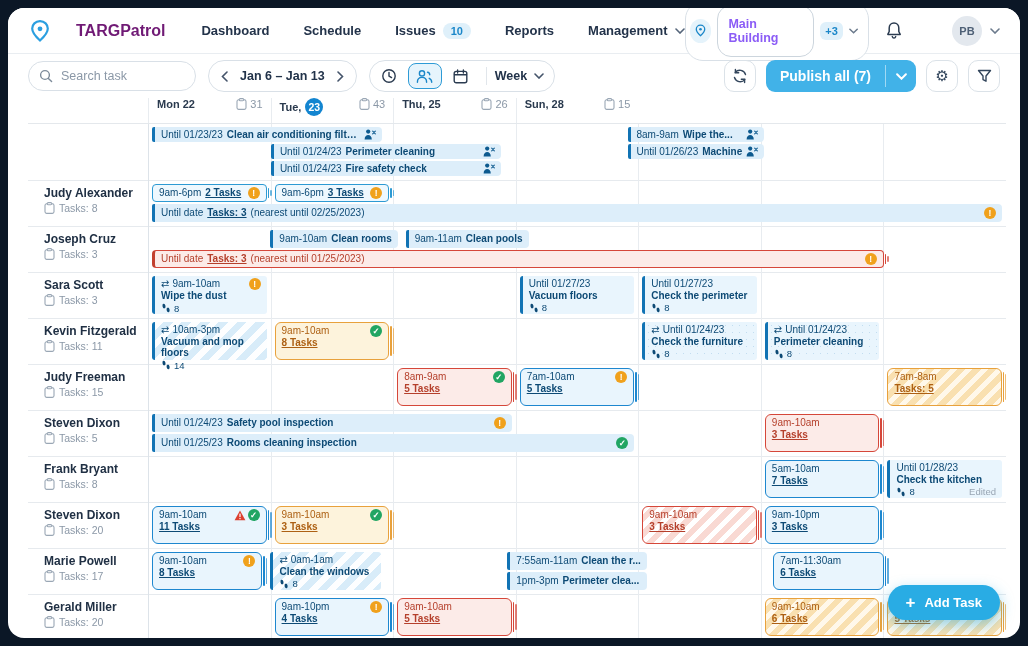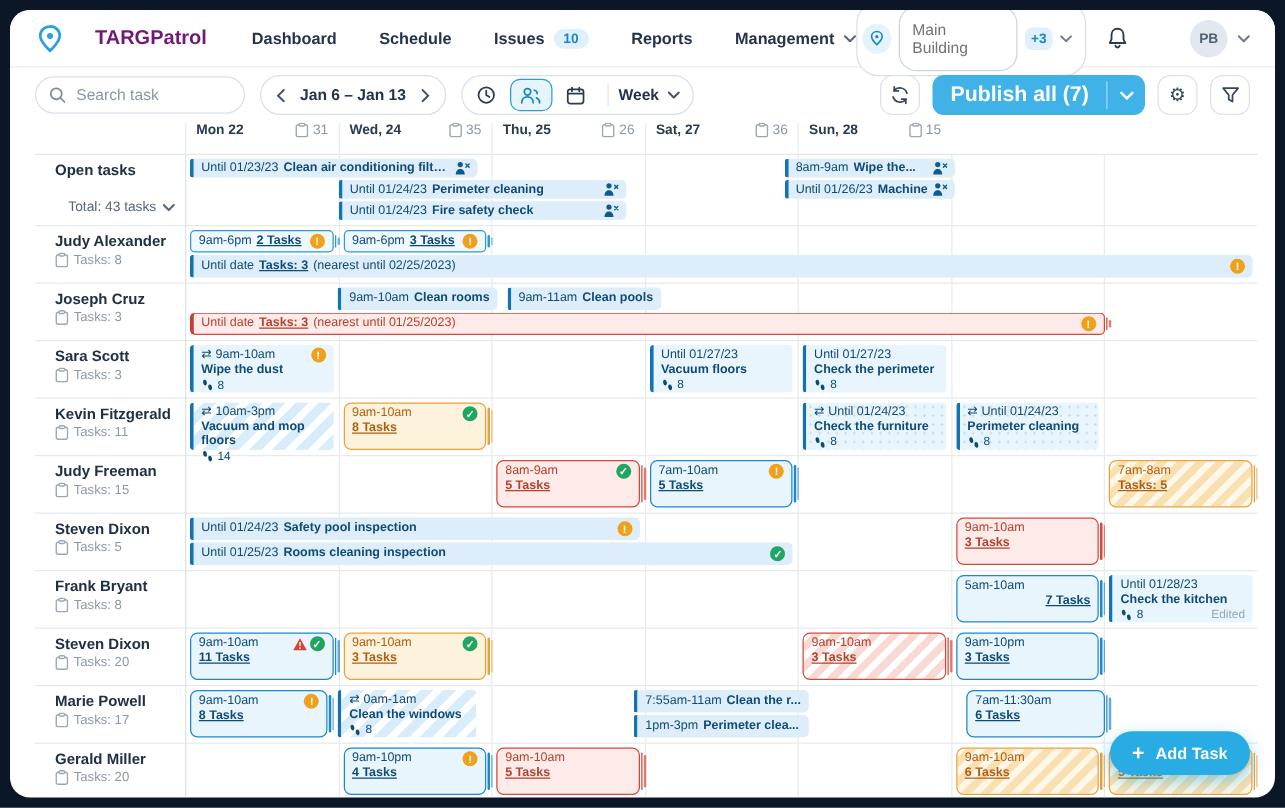--- a/index.html
+++ b/index.html
@@ -16,21 +16,21 @@
   .nav-item { display:flex; align-items:center; gap:7px; font-size:13px; font-weight:600;
               color:#23334a; cursor:pointer; background:none; border:none; }
   .nav-badge { background:#dff0fa; color:#1b87c9; font-size:11px; font-weight:700;
                border-radius:10px; padding:2px 8px; }
   .nav-right { margin-left:auto; display:flex; align-items:center; gap:16px; }
   .loc-pill { display:flex; align-items:center; gap:6px; border:1px solid #d9e0e7; border-radius:18px;
               padding:3px 10px 3px 4px; background:#fff; }
   .loc-icon-wrap { width:24px; height:24px; border-radius:50%; background:#e5f3fb;
                    display:flex; align-items:center; justify-content:center; }
   .loc-chip { border:1px solid #ccd5dd; border-radius:14px; padding:11px 10px; font-size:12.5px;
-              font-weight:400; color:#737373; }
+              font-weight:700; color:#8b5cf6; }
   .loc-more { background:#dff0fa; color:#1b87c9; font-size:11px; font-weight:700;
               border-radius:6px; padding:3px 5px; }
   .avatar-group { display:flex; align-items:center; gap:8px;margin-left:33px; }
   .avatar { width:30px; height:30px; border-radius:50%; background:#e3e8ee; color:#4e6076;
             font-size:11px; font-weight:700; display:flex; align-items:center; justify-content:center; }
   .icon-plain { background:none; border:none; display:flex; align-items:center; cursor:pointer; }
 
   
   .toolbar { height:44px; flex:0 0 44px; display:flex; align-items:center; gap:12px; padding:0 20px; }
   .search-wrap { position:relative; }
@@ -48,21 +48,21 @@
          border-radius:8px; border:1.5px solid transparent; background:none; cursor:pointer; }
   .seg.sel { background:#e6f4fc; border-color:#2e9bd6; }
   .seg-div { width:1px; height:18px; background:#e1e6eb; margin:0 6px; }
   .week-btn { display:flex; align-items:center; gap:7px; font-size:12.5px; font-weight:600;
               color:#22334a; background:none; border:none; cursor:pointer; }
   .toolbar-right { margin-left:auto; display:flex; align-items:center; gap:10px; }
   .icon-btn { width:32px; height:32px; border:1px solid #dbe2e8; border-radius:10px; background:#fff;
               display:flex; align-items:center; justify-content:center; cursor:pointer; font-size:15px; color:#33465c; }
   .publish { display:flex; align-items:stretch; border-radius:9px; overflow:hidden; background:#41b2e8;
              height:32px; border:none; padding:0; cursor:pointer; }
-  .publish-main { color:#fff; font-size:17px; font-weight:700; display:flex; align-items:center; padding:0 14px; }
+  .publish-main { color:#fff; font-size:14px; font-weight:700; display:flex; align-items:center; padding:0 14px; }
   .publish-div { width:1px; background:rgba(255,255,255,.5); margin:5px 0; }
   .publish-caret { width:30px; display:flex; align-items:center; justify-content:center; }
 
   
   .cal-wrap { margin:0 14px 0 20px; flex:1; display:flex; flex-direction:column; overflow:hidden; }
   .cols { display:grid; grid-template-columns:120px repeat(7, 1fr); }
   .day-header { height:26px; flex:0 0 26px; border-bottom:1px solid #e4e8ec; }
   .dh-cell { display:flex; align-items:flex-start; padding:0 8px; border-left:1px solid #e8ecf0; }
   .dh-cell:first-child { border-left:none; }
   .dh-label { font-size:11px; font-weight:700; color:#2a3a4e; display:flex; align-items:center; gap:4px; }
@@ -275,47 +275,37 @@
           <span class="dh-label">Mon 22</span>
           <span class="dh-count">
             <svg width="11" height="12" viewBox="0 0 11 12">
               <rect x="1" y="1.8" width="9" height="9.6" rx="1.6" fill="none" stroke="#9aa7b5" stroke-width="1.1"></rect>
               <rect x="3.2" y="0.6" width="4.6" height="2.2" rx="1.1" fill="#fff" stroke="#9aa7b5" stroke-width="1.1"></rect>
             </svg>
             <span>31</span>
           </span>
         </div>
         <div class="dh-cell">
-          <span class="dh-label">Wed, 24</span>
+          <span class="dh-label">Tue, <span class="today-circle">23</span></span>
           <span class="dh-count">
             <svg width="11" height="12" viewBox="0 0 11 12">
               <rect x="1" y="1.8" width="9" height="9.6" rx="1.6" fill="none" stroke="#9aa7b5" stroke-width="1.1"></rect>
               <rect x="3.2" y="0.6" width="4.6" height="2.2" rx="1.1" fill="#fff" stroke="#9aa7b5" stroke-width="1.1"></rect>
             </svg>
-            <span>35</span>
+            <span>43</span>
           </span>
         </div>
         <div class="dh-cell">
           <span class="dh-label">Thu, 25</span>
           <span class="dh-count">
             <svg width="11" height="12" viewBox="0 0 11 12">
               <rect x="1" y="1.8" width="9" height="9.6" rx="1.6" fill="none" stroke="#9aa7b5" stroke-width="1.1"></rect>
               <rect x="3.2" y="0.6" width="4.6" height="2.2" rx="1.1" fill="#fff" stroke="#9aa7b5" stroke-width="1.1"></rect>
             </svg>
             <span>26</span>
-          </span>
-        </div>
-        <div class="dh-cell">
-          <span class="dh-label">Sat, 27</span>
-          <span class="dh-count">
-            <svg width="11" height="12" viewBox="0 0 11 12">
-              <rect x="1" y="1.8" width="9" height="9.6" rx="1.6" fill="none" stroke="#9aa7b5" stroke-width="1.1"></rect>
-              <rect x="3.2" y="0.6" width="4.6" height="2.2" rx="1.1" fill="#fff" stroke="#9aa7b5" stroke-width="1.1"></rect>
-            </svg>
-            <span>36</span>
           </span>
         </div>
         <div class="dh-cell">
           <span class="dh-label">Sun, 28</span>
           <span class="dh-count">
             <svg width="11" height="12" viewBox="0 0 11 12">
               <rect x="1" y="1.8" width="9" height="9.6" rx="1.6" fill="none" stroke="#9aa7b5" stroke-width="1.1"></rect>
               <rect x="3.2" y="0.6" width="4.6" height="2.2" rx="1.1" fill="#fff" stroke="#9aa7b5" stroke-width="1.1"></rect>
             </svg>
             <span>15</span>
@@ -324,29 +314,20 @@
       </div>
     <div class="cal-body" id="cal-body">
         <div class="grid-line first" style="left: calc(0% + 120px);"></div>
         <div class="grid-line" style="left: calc(14.2857% + 102.857px);"></div>
         <div class="grid-line" style="left: calc(28.5714% + 85.7143px);"></div>
         <div class="grid-line" style="left: calc(42.8571% + 68.5714px);"></div>
         <div class="grid-line" style="left: calc(57.1429% + 51.4286px);"></div>
         <div class="grid-line" style="left: calc(71.4286% + 34.2857px);"></div>
         <div class="grid-line" style="left: calc(85.7143% + 17.1429px);"></div>
         <div class="cal-row cols open">
-          <div class="row-label open-lbl" style="grid-row: 1 / span 3;">
-            <span class="lbl-name">Open tasks</span>
-            <span class="lbl-total">
-              <span>Total: 43 tasks</span>
-              <svg width="10" height="6" viewBox="0 0 10 6">
-                <path d="M1 1 L5 5 L9 1" fill="none" stroke="#55657a" stroke-width="1.6" stroke-linecap="round"></path>
-              </svg>
-            </span>
-          </div>
           <div class="card bar-blue inline" style="grid-area: 1 / 2 / span 1 / span 2;">
             <span class="t">Until 01/23/23</span>
             <span class="b">Clean air conditioning filters</span>
             <span class="ics">
               <svg width="12" height="11" viewBox="0 0 12 11">
                 <circle cx="4.2" cy="2.6" r="2.1" fill="#0d5a8f"></circle>
                 <path d="M0.6 10.6 C0.6 7.7 2.2 6.1 4.2 6.1 C6.2 6.1 7.8 7.7 7.8 10.6 Z" fill="#0d5a8f"></path>
                 <path d="M8.7 2.2 L11.3 4.8 M11.3 2.2 L8.7 4.8" stroke="#0d5a8f" stroke-width="1.1" stroke-linecap="round"></path>
               </svg>
             </span>
@@ -648,21 +629,21 @@
           <div class="row-label" style="grid-row: 1 / span 2;">
             <span class="lbl-name">Frank Bryant</span>
             <span class="lbl-tasks">
               <svg width="11" height="12" viewBox="0 0 11 12">
                 <rect x="1" y="1.8" width="9" height="9.6" rx="1.6" fill="none" stroke="#9aa7b5" stroke-width="1.1"></rect>
                 <rect x="3.2" y="0.6" width="4.6" height="2.2" rx="1.1" fill="#fff" stroke="#9aa7b5" stroke-width="1.1"></rect>
               </svg>
               <span>Tasks: 8</span>
             </span>
           </div>
-          <div class="card card-blue stacked" style="grid-area: 1 / 7 / span 2 / span 1; text-align: right;">
+          <div class="card card-blue stacked" style="grid-area: 1 / 7 / span 2 / span 1;">
             <div class="l1">
               <span class="t">5am-10am</span>
             </div>
             <div><span class="lk">7 Tasks</span></div>
           </div>
           <div class="card acc-blue" style="grid-area: 1 / 8 / span 2 / span 1;">
             <div class="l1">
               <span class="t">Until 01/28/23</span>
             </div>
             <div class="b">Check the kitchen</div>

